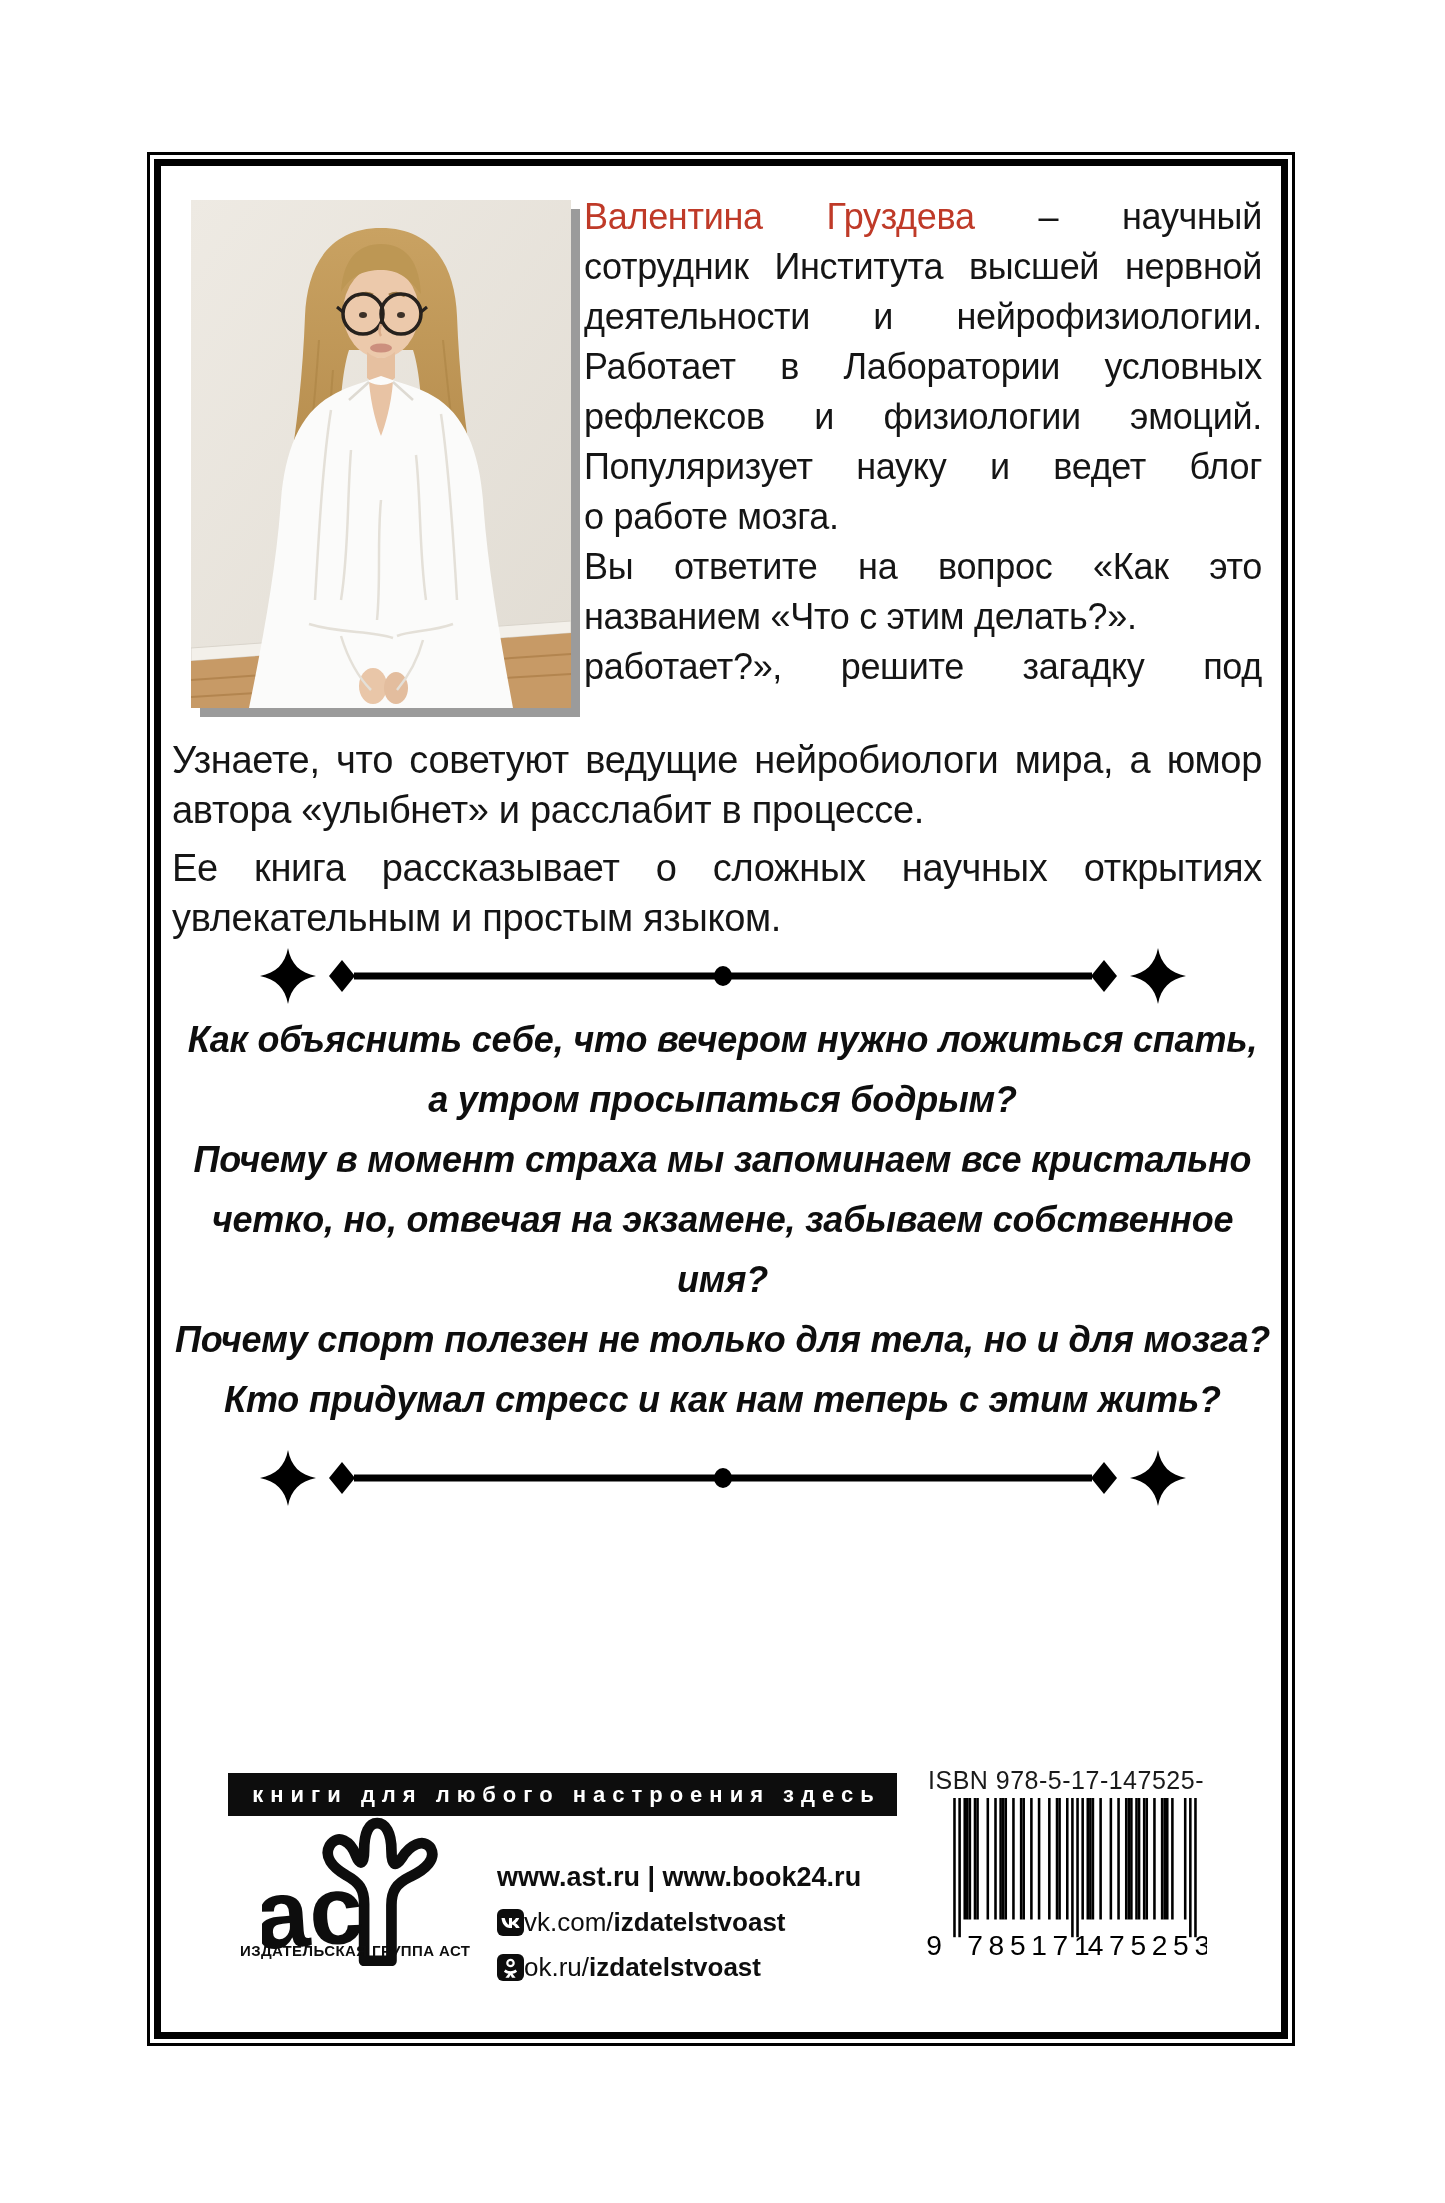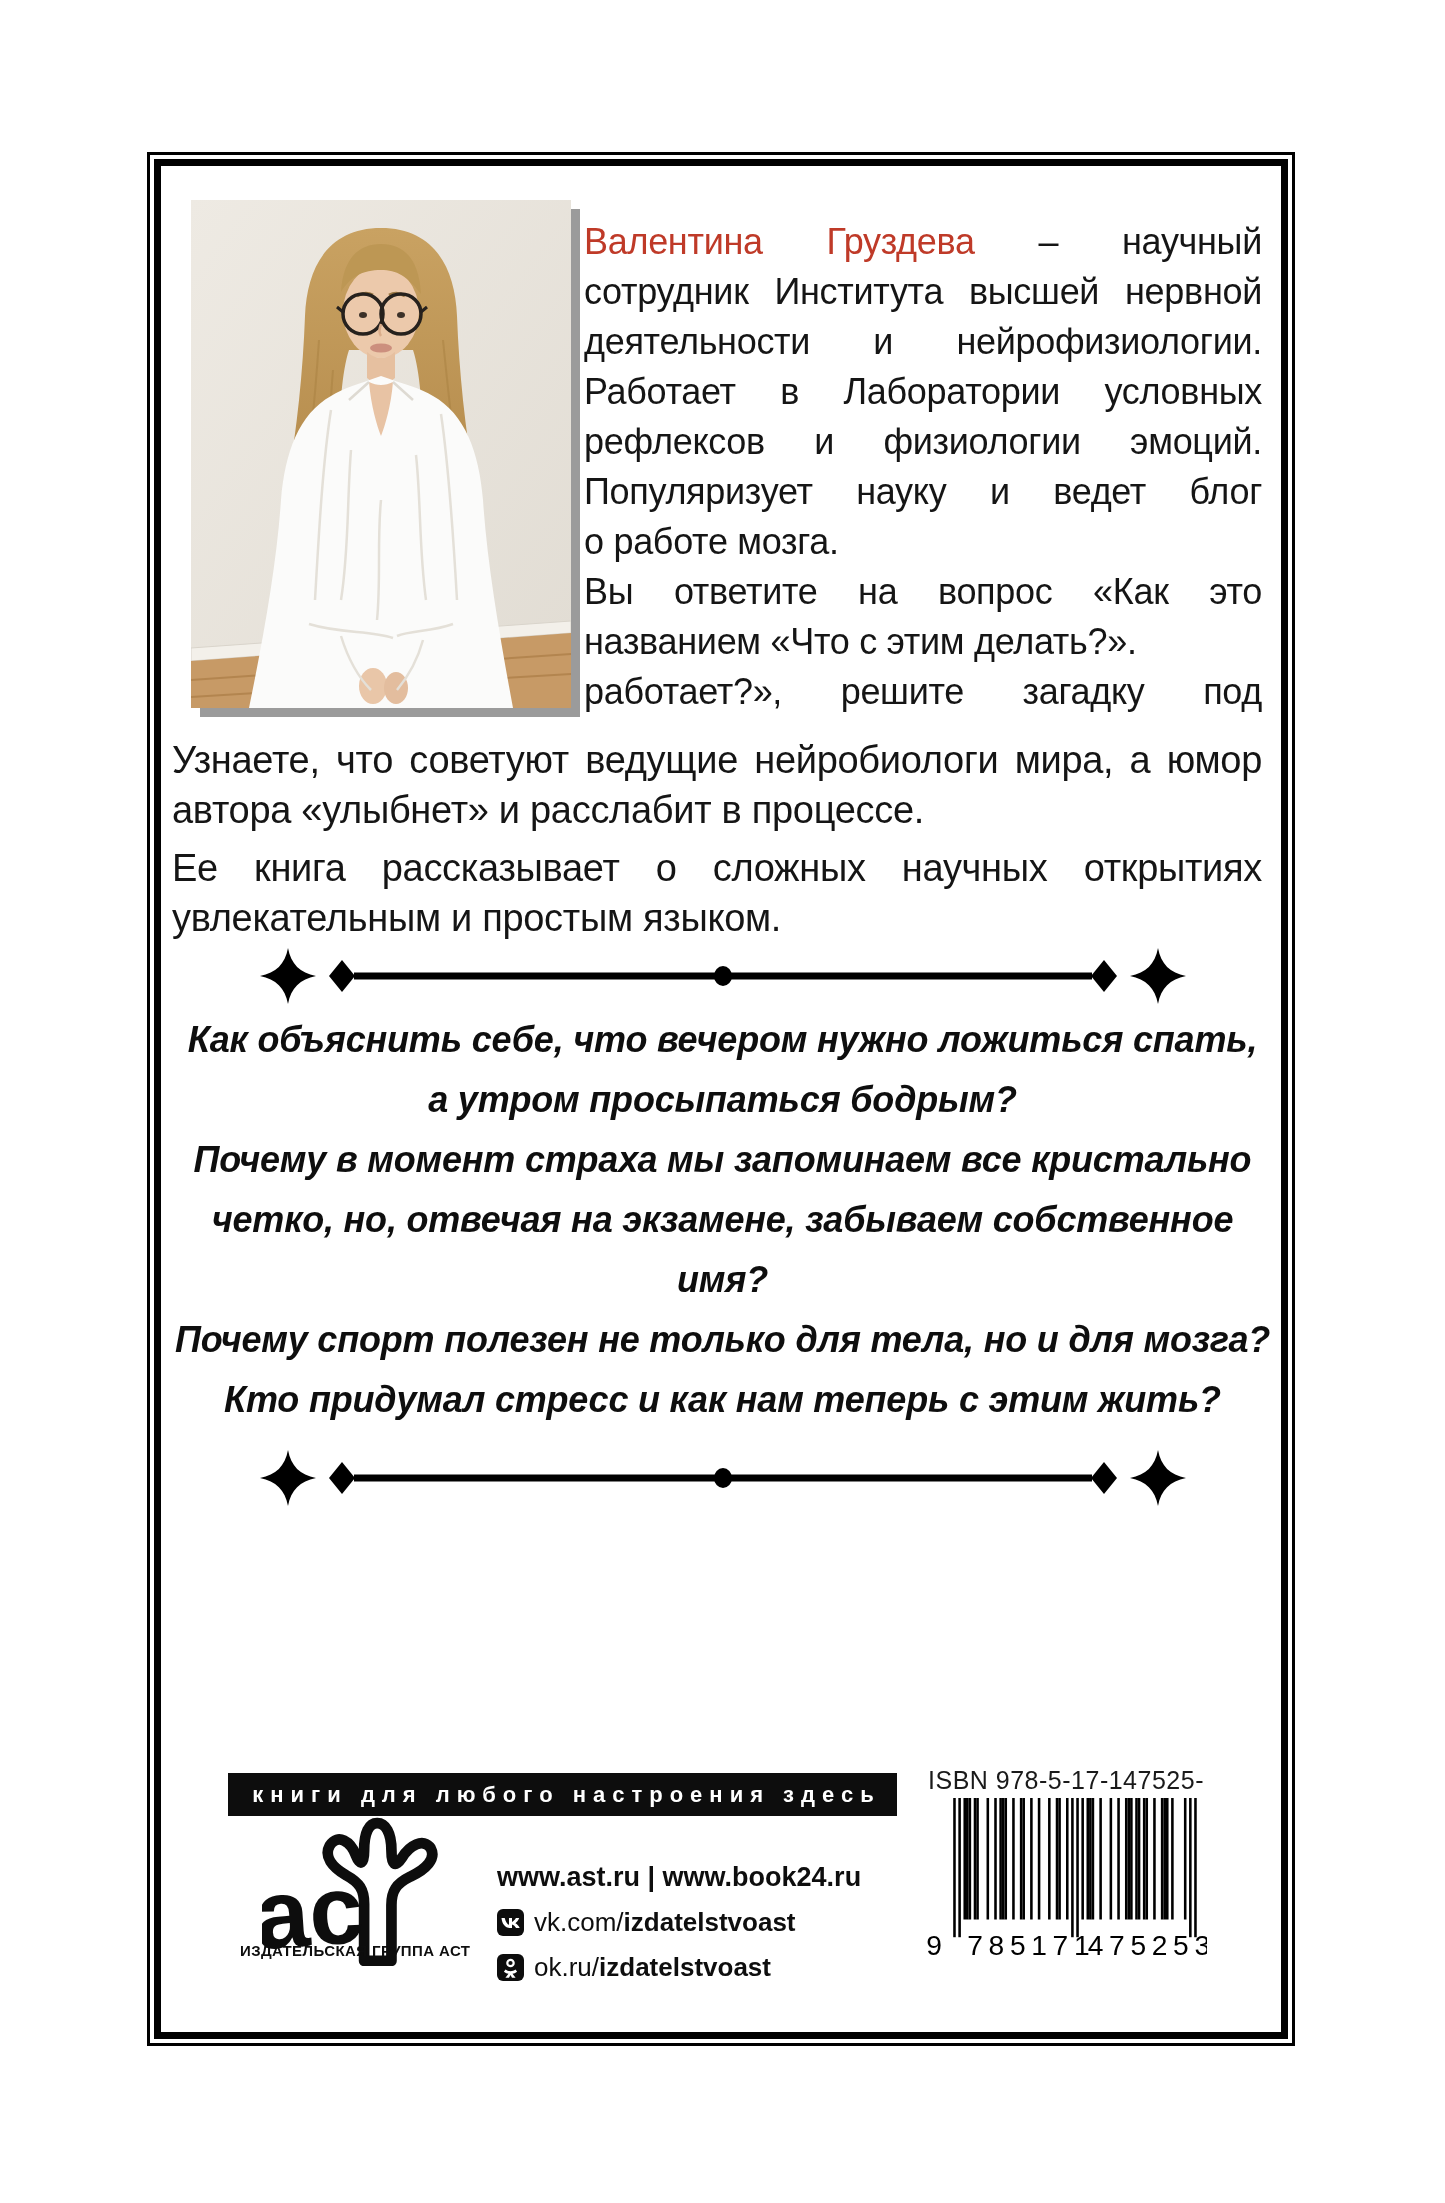--- a/index.html
+++ b/index.html
@@ -5,21 +5,21 @@
   html,body{margin:0;padding:0;background:#fff;}
   body{width:1445px;height:2203px;position:relative;font-family:"Liberation Sans",sans-serif;color:#111;overflow:hidden;}
   .page{position:absolute;inset:0;background:#fff;}
   
   .frame{position:absolute;left:147px;top:152px;width:1142px;height:1888px;border:3px solid #000;}
   .frame-inner{position:absolute;inset:4px;border:7px solid #000;}
   
   .photo{position:absolute;left:191px;top:200px;width:380px;height:508px;box-shadow:9px 9px 0 0 #9b9b9b;background:#e9e5de;}
   .photo svg{display:block;width:100%;height:100%;}
   
-  .author-col{position:absolute;left:584px;top:217px;width:678px;font-size:36px;line-height:50px;letter-spacing:-0.3px;color:#151515;}
+  .author-col{position:absolute;left:584px;top:192px;width:678px;font-size:36px;line-height:50px;letter-spacing:-0.3px;color:#151515;}
   .tline{text-align:justify;text-align-last:justify;white-space:normal;}
   .tline.endline{text-align-last:left;}
   .author-name{color:#bf3a28;}
   
   .summary{position:absolute;left:172px;top:735px;width:1090px;font-size:38px;line-height:50px;letter-spacing:-0.3px;color:#151515;}
   .summary .p2{margin-top:8px;}
   
   .divider{position:absolute;left:258px;width:930px;height:60px;}
   .divider.d1{top:946px;}
   .divider.d2{top:1448px;}
@@ -27,21 +27,21 @@
   .questions{position:absolute;left:165px;top:1010px;width:1115px;font-size:36px;line-height:60px;font-weight:bold;font-style:italic;text-align:center;color:#0e0e0e;letter-spacing:-0.2px;}
   
   .banner{position:absolute;left:228px;top:1773px;width:661px;height:43px;background:#0d0d0d;color:#fff;font-weight:bold;font-size:22px;line-height:43px;text-align:center;letter-spacing:7px;white-space:nowrap;padding-left:8px;}
   .isbn{position:absolute;left:925px;top:1766px;width:282px;text-align:center;font-size:25px;color:#1a1a1a;letter-spacing:0.5px;}
   .barcode{position:absolute;left:925px;top:1798px;width:282px;height:162px;background:#fff;}
   .barcode svg{display:block;width:100%;height:100%;}
   .ast-logo{position:absolute;left:262px;top:1816px;width:190px;height:126px;}
   .ast-caption{position:absolute;left:240px;top:1942px;width:230px;text-align:left;font-size:15px;font-weight:bold;letter-spacing:0.4px;color:#0e0e0e;white-space:nowrap;}
   .links{position:absolute;left:497px;top:1862px;width:420px;}
   .www-line{font-size:27px;font-weight:bold;color:#0e0e0e;white-space:nowrap;}
-  .soc-row{display:flex;align-items:center;gap:10px;margin-top:14px;font-size:26px;color:#0e0e0e;white-space:nowrap;}
+  .soc-row{display:flex;align-items:center;margin-top:14px;font-size:26px;color:#0e0e0e;white-space:nowrap;}
   .soc-row:first-of-type{margin-top:18px;}
   .soc-row b{font-weight:bold;}
   .soc-icon{width:27px;height:27px;flex:0 0 auto;}
 </style>
 </head>
 <body>
 
 <div class="page">
   <div class="frame">
     <div class="frame-inner"></div>

